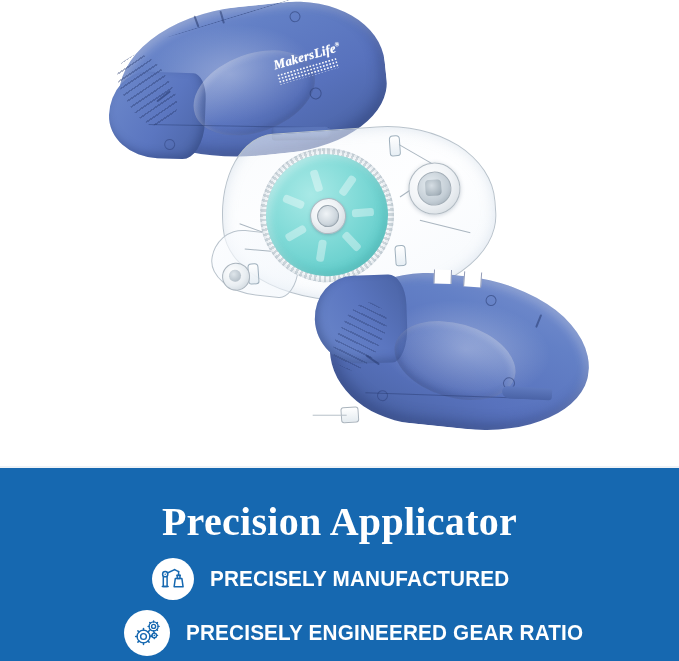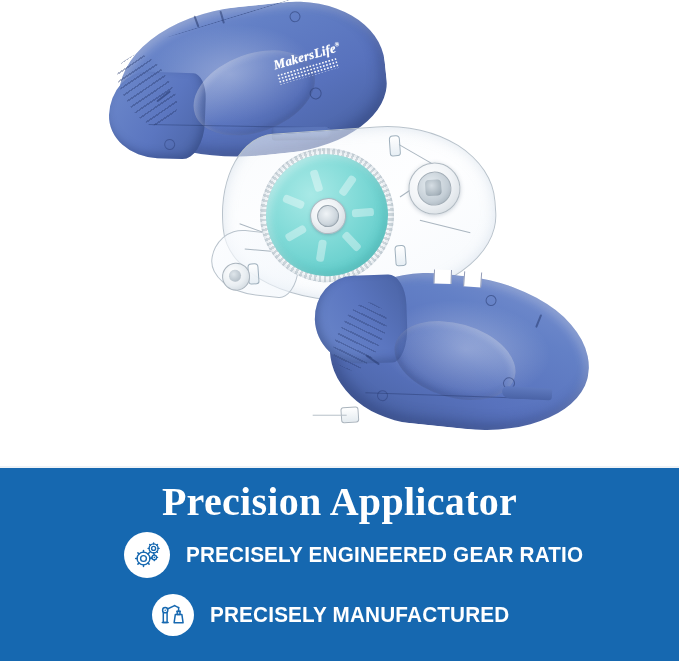--- a/index.html
+++ b/index.html
@@ -464,21 +464,21 @@
     background: #1668b0;
     border-top: 2px solid #eef2f6;
   }
   #banner-title {
     text-align: center;
     font-family: "Liberation Serif", serif;
     font-weight: bold;
     color: #ffffff;
     font-size: 40px;
     line-height: 1;
-    padding-top: 14px;
+    padding-top: 34px;
     letter-spacing: 0.3px;
   }
   .feature-row {
     display: flex;
     align-items: center;
   }
   #feature-row-1 { margin-top: 16px; padding-left: 152px; }
   #feature-row-2 { margin-top: 10px; padding-left: 124px; }
 
   .feature-icon {
@@ -584,65 +584,20 @@
       <div class="tail"></div>
       <div class="tip"></div>
       <div class="tip-line"></div>
     </div>
 
   </div>
 
   <div id="banner">
 
     <div id="banner-title">Precision Applicator</div>
-
-    <div id="feature-row-2" class="feature-row">
-      <div id="icon-gear-ratio" class="feature-icon">
-        <svg width="32" height="32" viewBox="0 0 32 32" aria-hidden="true">
-          <g fill="none" stroke="#1668b0" stroke-width="1.4" stroke-linecap="round" stroke-linejoin="round">
-
-            <circle cx="12.5" cy="19.5" r="6.4"></circle>
-            <circle cx="12.5" cy="19.5" r="2.9"></circle>
-            <g stroke-width="1.5">
-              <path d="M12.5 11.6 L12.5 13.1"></path>
-              <path d="M12.5 25.9 L12.5 27.4"></path>
-              <path d="M4.6 19.5 L6.1 19.5"></path>
-              <path d="M18.9 19.5 L20.4 19.5"></path>
-              <path d="M6.9 13.9 L8.0 15.0"></path>
-              <path d="M17.0 24.0 L18.1 25.1"></path>
-              <path d="M18.1 13.9 L17.0 15.0"></path>
-              <path d="M8.0 24.0 L6.9 25.1"></path>
-            </g>
-
-            <circle cx="22.6" cy="9.4" r="4.5"></circle>
-            <circle cx="22.6" cy="9.4" r="2.0"></circle>
-            <g stroke-width="1.4">
-              <path d="M22.6 3.9 L22.6 5.0"></path>
-              <path d="M22.6 13.8 L22.6 14.9"></path>
-              <path d="M17.1 9.4 L18.2 9.4"></path>
-              <path d="M27.0 9.4 L28.1 9.4"></path>
-              <path d="M18.7 5.5 L19.5 6.3"></path>
-              <path d="M25.7 12.5 L26.5 13.3"></path>
-              <path d="M26.5 5.5 L25.7 6.3"></path>
-              <path d="M19.5 12.5 L18.7 13.3"></path>
-            </g>
-
-            <circle cx="23.3" cy="18.4" r="2.3"></circle>
-            <circle cx="23.3" cy="18.4" r="0.8" fill="#1668b0" stroke="none"></circle>
-            <g stroke-width="1.3">
-              <path d="M23.3 15.1 L23.3 15.8"></path>
-              <path d="M23.3 21.0 L23.3 21.7"></path>
-              <path d="M20.0 18.4 L20.7 18.4"></path>
-              <path d="M25.9 18.4 L26.6 18.4"></path>
-            </g>
-          </g>
-        </svg>
-      </div>
-      <div id="label-gear-ratio" class="feature-label">PRECISELY ENGINEERED GEAR RATIO</div>
-    </div>
 
     <div id="feature-row-1" class="feature-row">
       <div id="icon-manufactured" class="feature-icon">
         <svg width="28" height="28" viewBox="0 0 28 28" aria-hidden="true">
           <g fill="none" stroke="#1668b0" stroke-width="1.5" stroke-linecap="round" stroke-linejoin="round">
             <circle cx="6.2" cy="9.2" r="2.6"></circle>
             <circle cx="6.2" cy="9.2" r="0.7" fill="#1668b0" stroke="none"></circle>
             <path d="M8.4 8.0 L15.6 4.6"></path>
             <path d="M15.6 4.6 L19.6 6.6"></path>
             <path d="M19.6 6.6 L19.6 10.2"></path>
@@ -650,14 +605,59 @@
             <path d="M4.3 11.4 L4.3 21.6 L8.1 21.6 L8.1 11.4"></path>
             <path d="M3.3 21.6 L9.1 21.6"></path>
             <path d="M16.3 13.6 L22.9 13.6 L24.1 21.8 L15.1 21.8 Z"></path>
             <path d="M18.2 10.6 L21.0 10.6 L21.0 13.6 L18.2 13.6 Z"></path>
           </g>
         </svg>
       </div>
       <div id="label-manufactured" class="feature-label">PRECISELY MANUFACTURED</div>
     </div>
 
+    <div id="feature-row-2" class="feature-row">
+      <div id="icon-gear-ratio" class="feature-icon">
+        <svg width="32" height="32" viewBox="0 0 32 32" aria-hidden="true">
+          <g fill="none" stroke="#1668b0" stroke-width="1.4" stroke-linecap="round" stroke-linejoin="round">
+
+            <circle cx="12.5" cy="19.5" r="6.4"></circle>
+            <circle cx="12.5" cy="19.5" r="2.9"></circle>
+            <g stroke-width="1.5">
+              <path d="M12.5 11.6 L12.5 13.1"></path>
+              <path d="M12.5 25.9 L12.5 27.4"></path>
+              <path d="M4.6 19.5 L6.1 19.5"></path>
+              <path d="M18.9 19.5 L20.4 19.5"></path>
+              <path d="M6.9 13.9 L8.0 15.0"></path>
+              <path d="M17.0 24.0 L18.1 25.1"></path>
+              <path d="M18.1 13.9 L17.0 15.0"></path>
+              <path d="M8.0 24.0 L6.9 25.1"></path>
+            </g>
+
+            <circle cx="22.6" cy="9.4" r="4.5"></circle>
+            <circle cx="22.6" cy="9.4" r="2.0"></circle>
+            <g stroke-width="1.4">
+              <path d="M22.6 3.9 L22.6 5.0"></path>
+              <path d="M22.6 13.8 L22.6 14.9"></path>
+              <path d="M17.1 9.4 L18.2 9.4"></path>
+              <path d="M27.0 9.4 L28.1 9.4"></path>
+              <path d="M18.7 5.5 L19.5 6.3"></path>
+              <path d="M25.7 12.5 L26.5 13.3"></path>
+              <path d="M26.5 5.5 L25.7 6.3"></path>
+              <path d="M19.5 12.5 L18.7 13.3"></path>
+            </g>
+
+            <circle cx="23.3" cy="18.4" r="2.3"></circle>
+            <circle cx="23.3" cy="18.4" r="0.8" fill="#1668b0" stroke="none"></circle>
+            <g stroke-width="1.3">
+              <path d="M23.3 15.1 L23.3 15.8"></path>
+              <path d="M23.3 21.0 L23.3 21.7"></path>
+              <path d="M20.0 18.4 L20.7 18.4"></path>
+              <path d="M25.9 18.4 L26.6 18.4"></path>
+            </g>
+          </g>
+        </svg>
+      </div>
+      <div id="label-gear-ratio" class="feature-label">PRECISELY ENGINEERED GEAR RATIO</div>
+    </div>
+
   </div>
 </div>
 
 </body></html>

